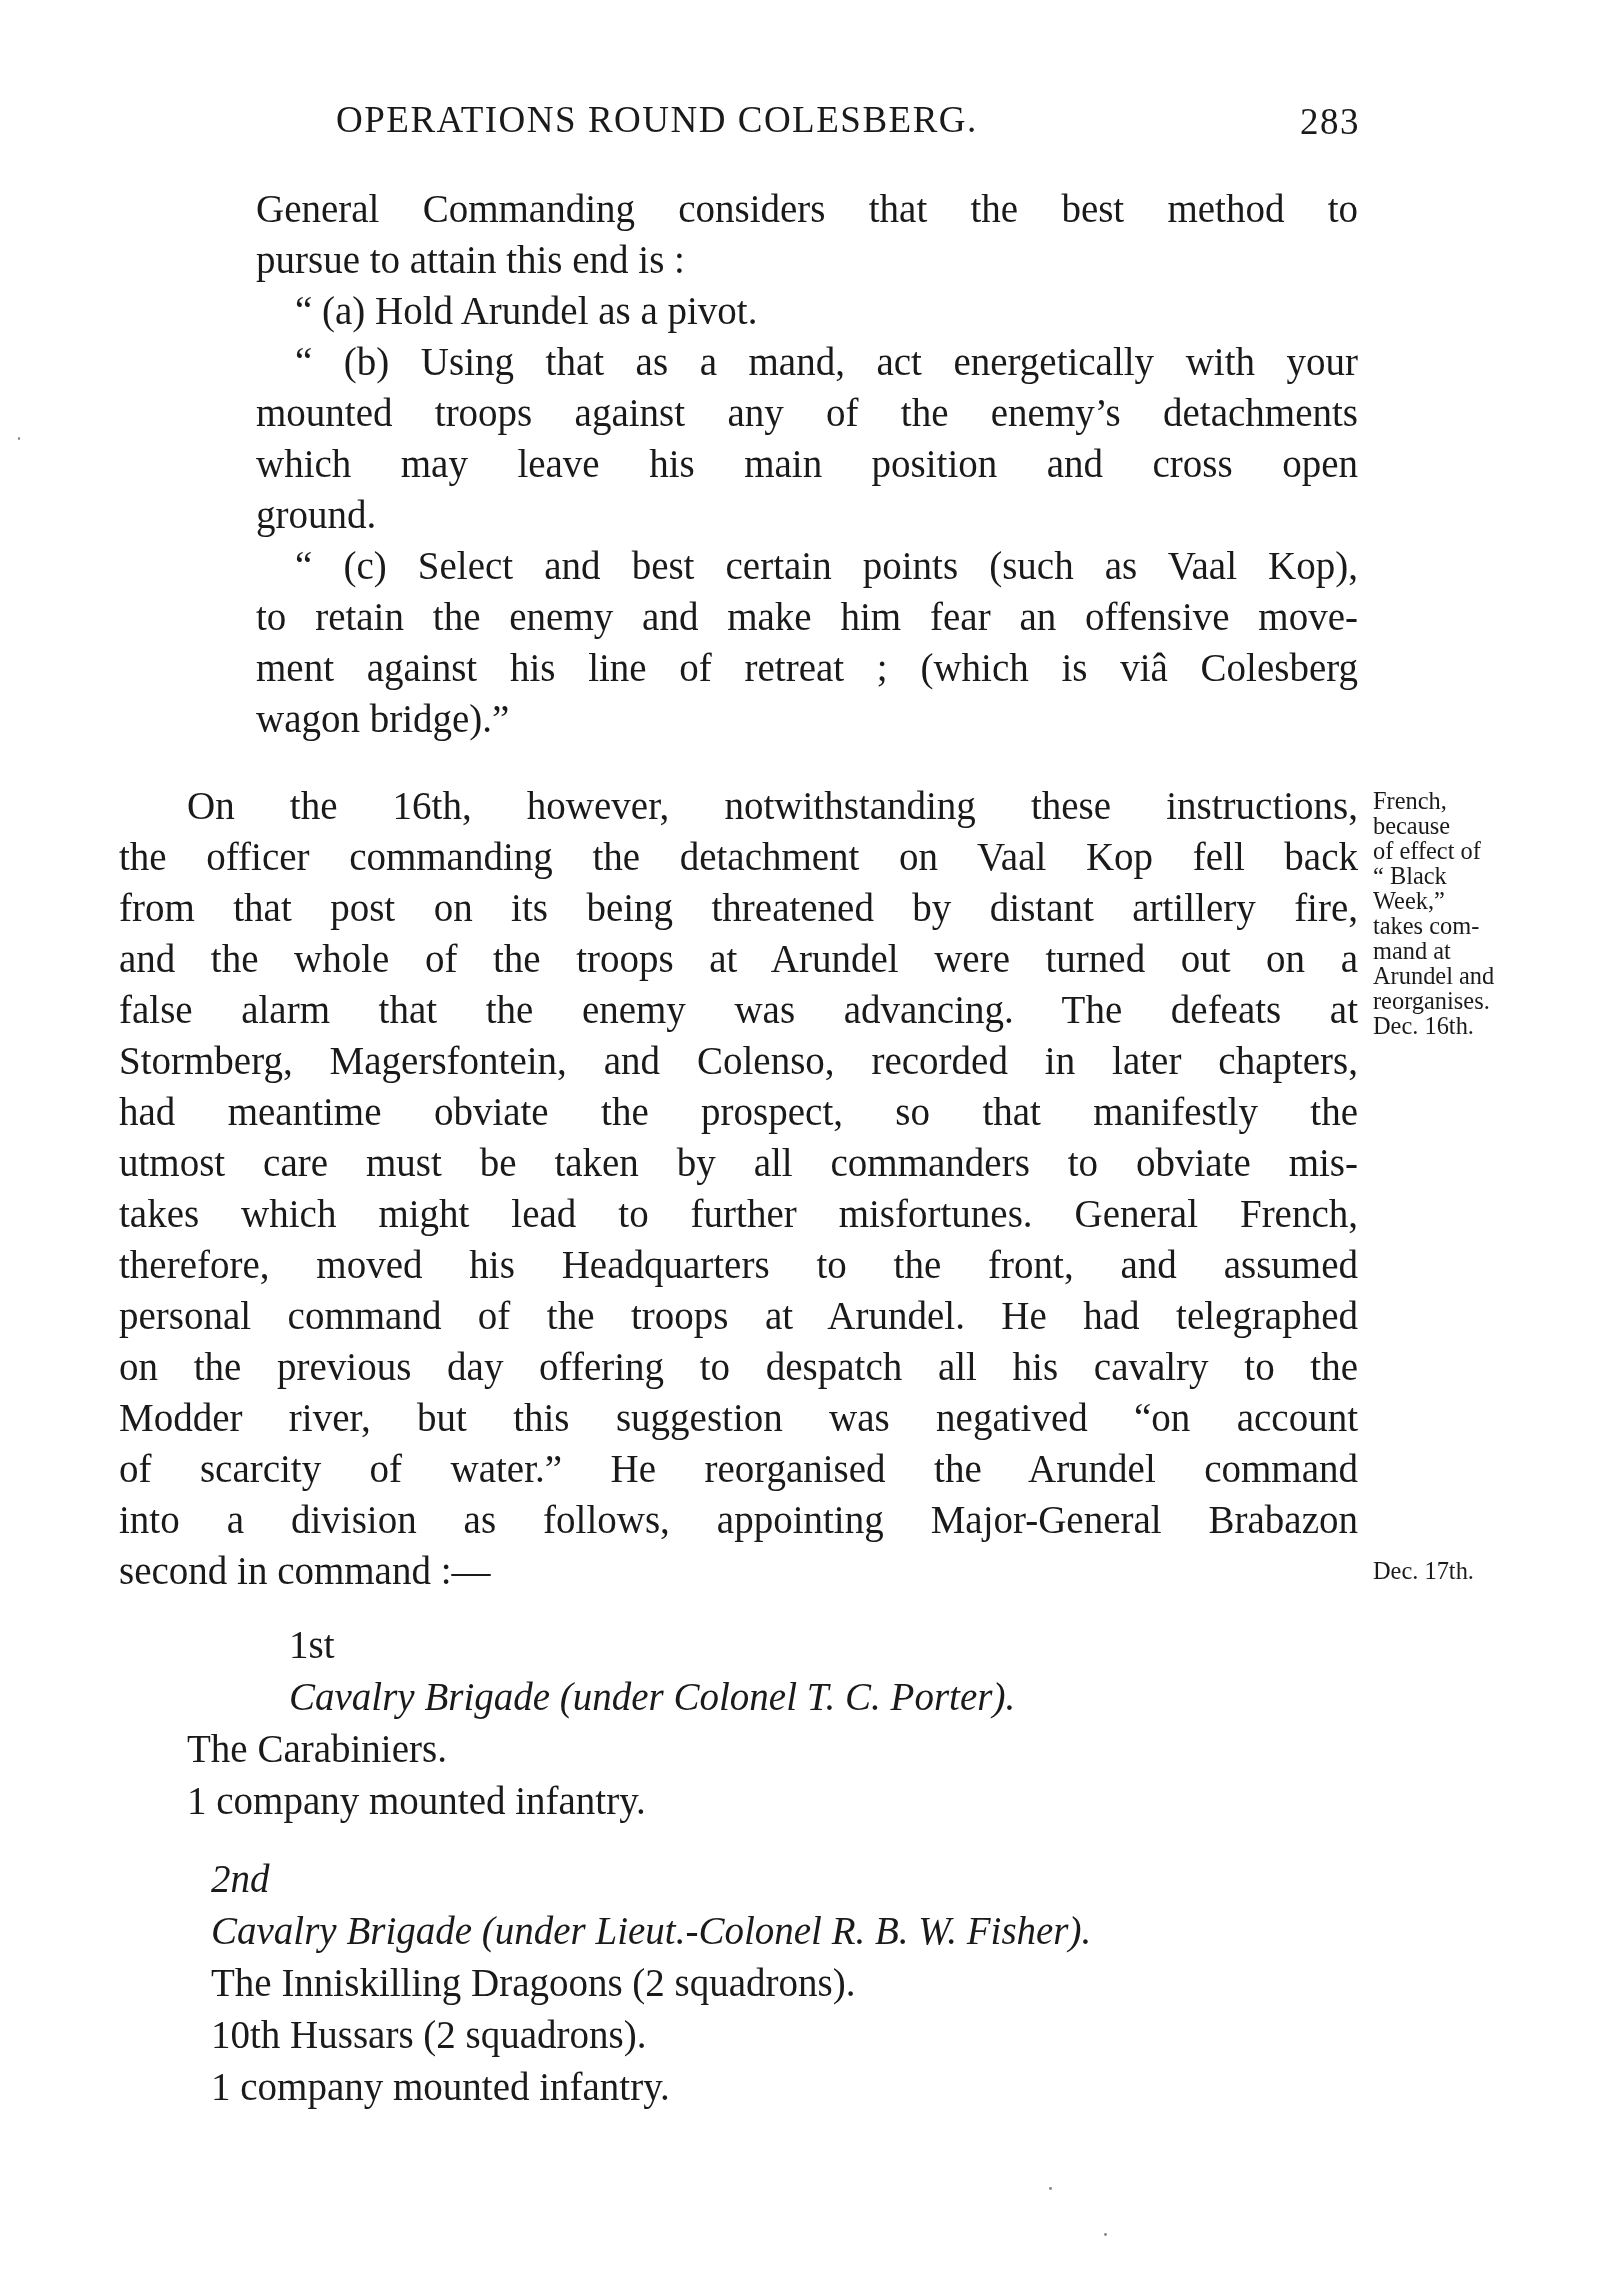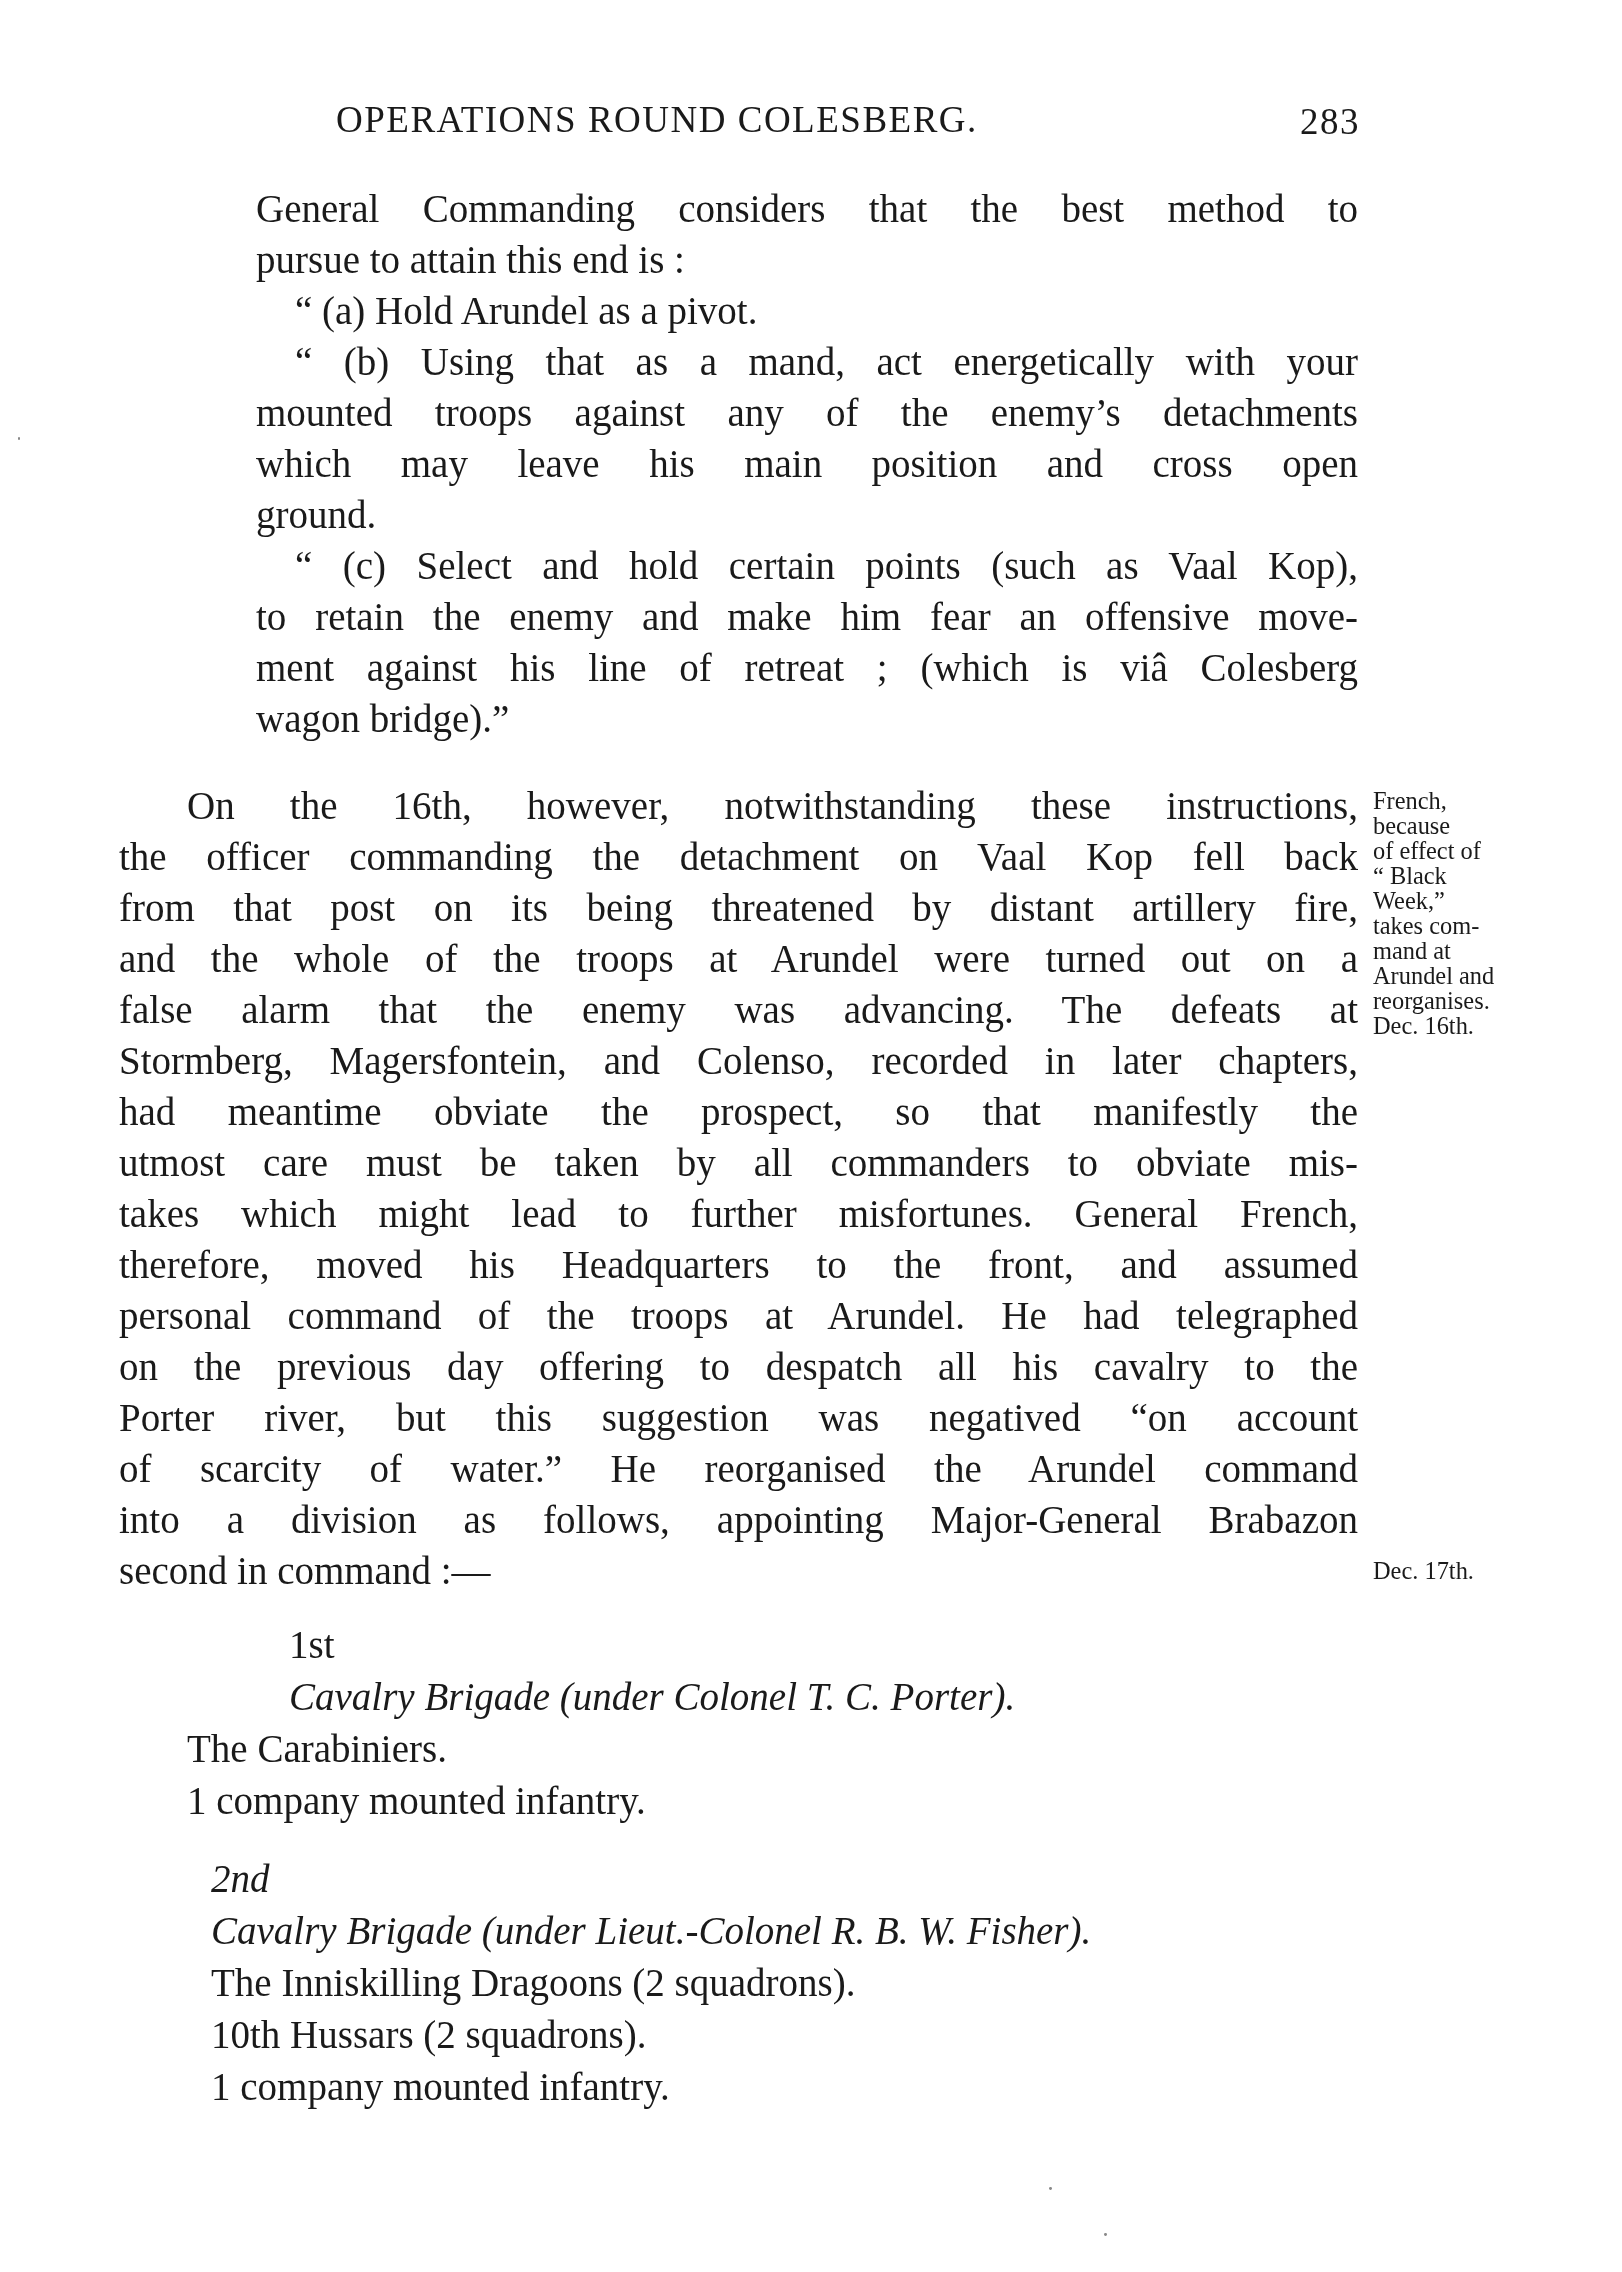--- a/index.html
+++ b/index.html
@@ -108,40 +108,40 @@
   </div>
 
   <div class="block quote-block">
     <span class="line">General Commanding considers that the best method to</span>
     <span class="line last">pursue to attain this end is :</span>
     <span class="line last indent">“ (a)  Hold Arundel as a pivot.</span>
     <span class="line indent">“ (b)  Using that as a mand, act energetically with your</span>
     <span class="line">mounted troops against any of the enemy’s detachments</span>
     <span class="line">which may leave his main position and cross open</span>
     <span class="line last">ground.</span>
-    <span class="line indent">“ (c)  Select and hold certain points (such as Vaal Kop),</span>
+    <span class="line indent">“ (c)  Select and best certain points (such as Vaal Kop),</span>
     <span class="line">to retain the enemy and make him fear an offensive move-</span>
     <span class="line">ment against his line of retreat ; (which is viâ Colesberg</span>
     <span class="line last">wagon bridge).”</span>
   </div>
 
   <div class="block para-block">
     <span class="line first">On the 16th, however, notwithstanding these instructions,</span>
     <span class="line">the officer commanding the detachment on Vaal Kop fell back</span>
     <span class="line">from that post on its being threatened by distant artillery fire,</span>
     <span class="line">and the whole of the troops at Arundel were turned out on a</span>
     <span class="line">false alarm that the enemy was advancing.  The defeats at</span>
     <span class="line">Stormberg, Magersfontein, and Colenso, recorded in later chapters,</span>
     <span class="line">had meantime obviate the prospect, so that manifestly the</span>
     <span class="line">utmost care must be taken by all commanders to obviate mis-</span>
     <span class="line">takes which might lead to further misfortunes.  General French,</span>
     <span class="line">therefore, moved his Headquarters to the front, and assumed</span>
     <span class="line">personal command of the troops at Arundel.  He had telegraphed</span>
     <span class="line">on the previous day offering to despatch all his cavalry to the</span>
-    <span class="line">Porter river, but this suggestion was negatived “on account</span>
+    <span class="line">Modder river, but this suggestion was negatived “on account</span>
     <span class="line">of scarcity of water.”  He reorganised the Arundel command</span>
     <span class="line">into a division as follows, appointing Major-General Brabazon</span>
     <span class="line last">second in command :—</span>
   </div>
 
   <div class="margin-note note-1">
     <span>French,</span>
     <span>because</span>
     <span>of effect of</span>
     <span>“ Black</span>

